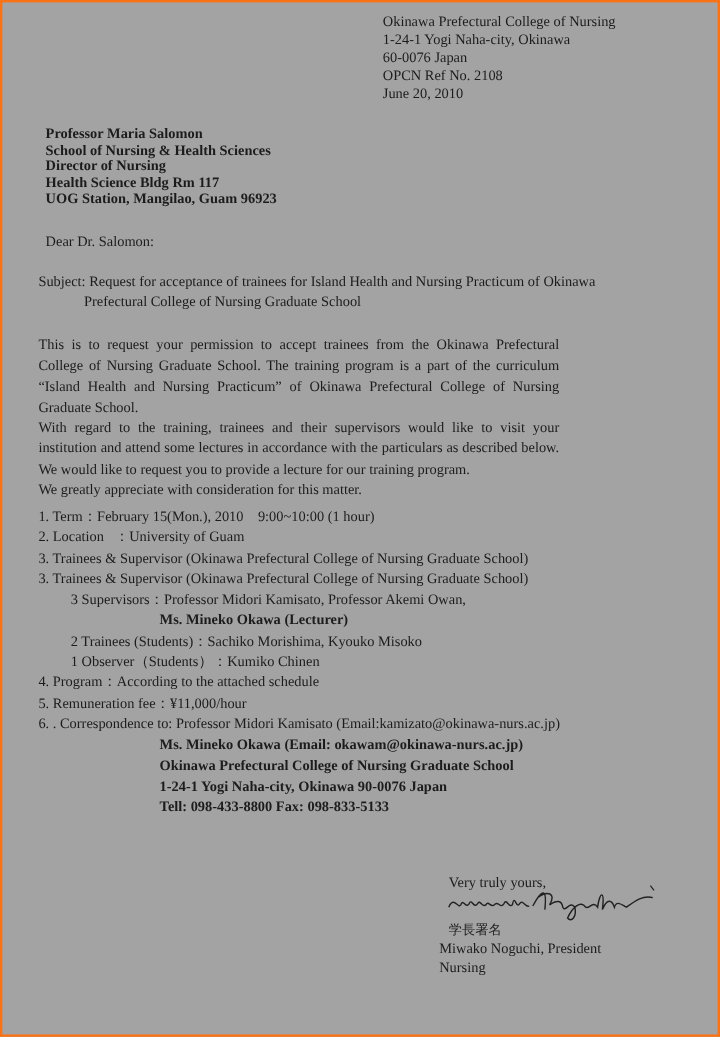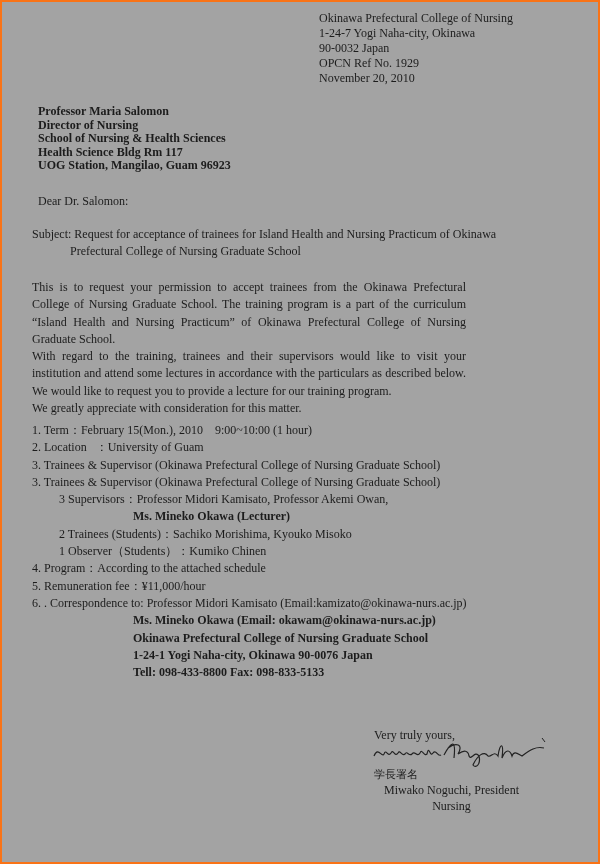--- a/index.html
+++ b/index.html
@@ -24,39 +24,39 @@
   .subject { left: 30px; top: 224px; line-height: 17px; }
   .subject .cont { padding-left: 38px; }
   .body-text { left: 30px; top: 277px; width: 434px; line-height: 17.3px; white-space: normal; text-align: justify; }
   .body-text p { margin: 0; }
   .particulars { left: 30px; top: 420px; line-height: 17.3px; }
   .particulars .ind1 { padding-left: 27px; }
   .particulars .ind3 { padding-left: 101px; font-weight: bold; }
   .closing { left: 372px; top: 726px; }
   .signature { left: 370px; top: 734px; }
   .kanji { left: 372px; top: 766px; font-family: "DejaVu Sans", sans-serif; font-size: 11px; }
-  .signer { left: 382px; top: 781px; line-height: 15.5px; text-align: center; }
+  .signer { left: 364px; top: 781px; line-height: 15.5px; }
 </style>
 </head>
 <body>
 
 <div class="page">
 
   <div class="abs sender">
     <div>Okinawa Prefectural College of Nursing</div>
-    <div>1-24-7 Yogi Naha-city, Okinawa</div>
-    <div>90-0032 Japan</div>
-    <div>OPCN Ref No. 1929</div>
-    <div>November 20, 2010</div>
+    <div>1-24-1 Yogi Naha-city, Okinawa</div>
+    <div>60-0076 Japan</div>
+    <div>OPCN Ref No. 2108</div>
+    <div>June 20, 2010</div>
   </div>
 
   <div class="abs recipient">
     <div>Professor Maria Salomon</div>
+    <div>School of Nursing &amp; Health Sciences</div>
     <div>Director of Nursing</div>
-    <div>School of Nursing &amp; Health Sciences</div>
     <div>Health Science Bldg Rm 117</div>
     <div>UOG Station, Mangilao, Guam 96923</div>
   </div>
 
   <div class="abs salutation">Dear Dr. Salomon:</div>
 
   <div class="abs subject">
     <div>Subject: Request for acceptance of trainees for Island Health and Nursing Practicum of Okinawa</div>
     <div class="cont">Prefectural College of Nursing Graduate School</div>
   </div>

